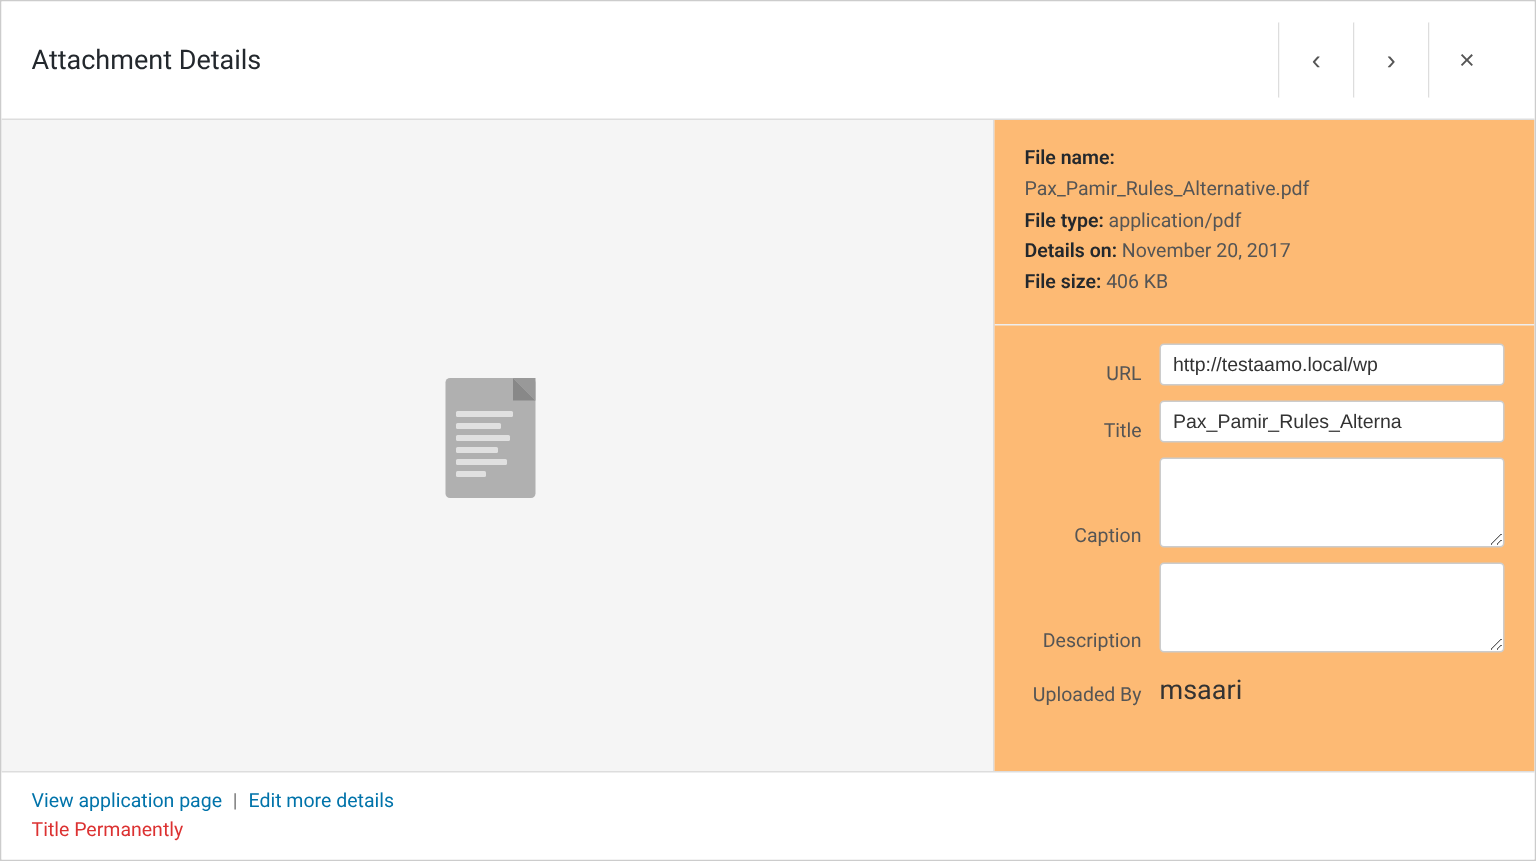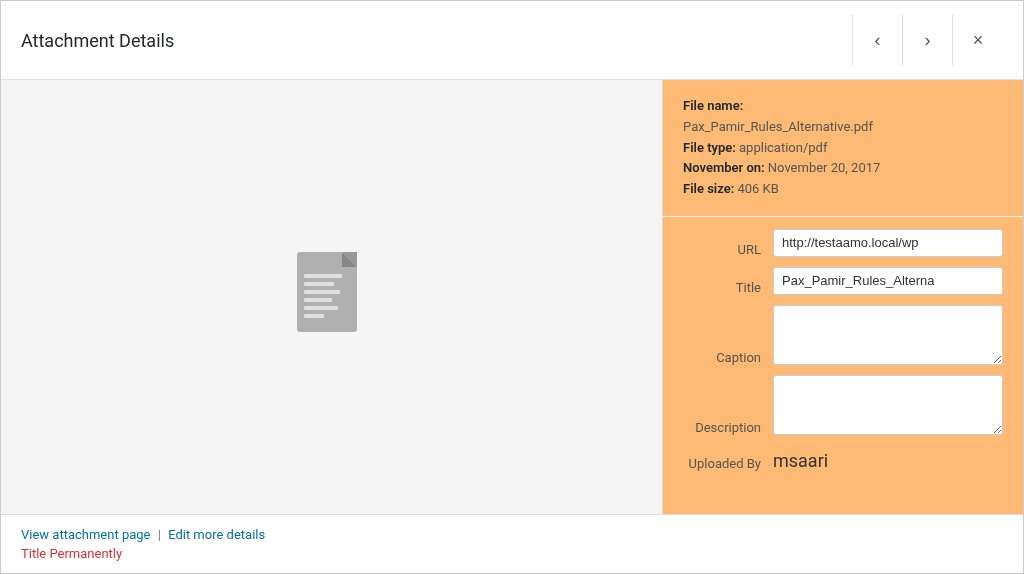--- a/index.html
+++ b/index.html
@@ -249,21 +249,21 @@
         <div class="file-info-row">
           <strong>File name:</strong>
           <br>
           <span>Pax_Pamir_Rules_Alternative.pdf</span>
         </div>
         <div class="file-info-row">
           <strong>File type:</strong>
           <span>application/pdf</span>
         </div>
         <div class="file-info-row">
-          <strong>November on:</strong>
+          <strong>Details on:</strong>
           <span>November 20, 2017</span>
         </div>
         <div class="file-info-row">
           <strong>File size:</strong>
           <span>406 KB</span>
         </div>
       </div>
 
       <div class="form-section">
 
@@ -293,21 +293,21 @@
         </div>
 
       </div>
 
     </div>
   </div>
 
   <div class="modal-footer">
     <div class="footer-links">
       <span>
-        <a href="#">View attachment page</a>
+        <a href="#">View application page</a>
         <span class="separator">|</span>
         <a href="#">Edit more details</a>
       </span>
       <a href="#" class="delete-link">Title Permanently</a>
     </div>
   </div>
 
 </div>
 
 </body></html>

